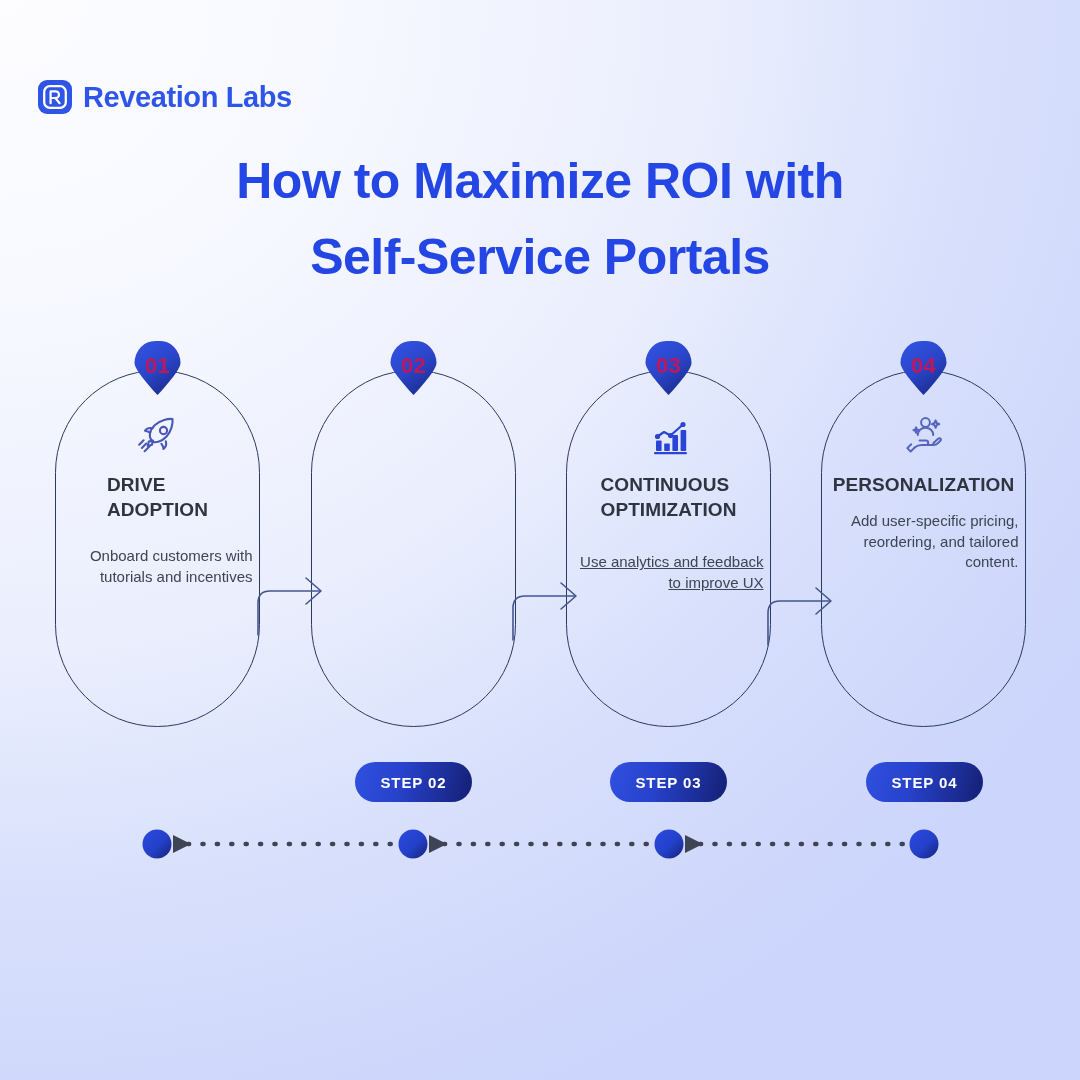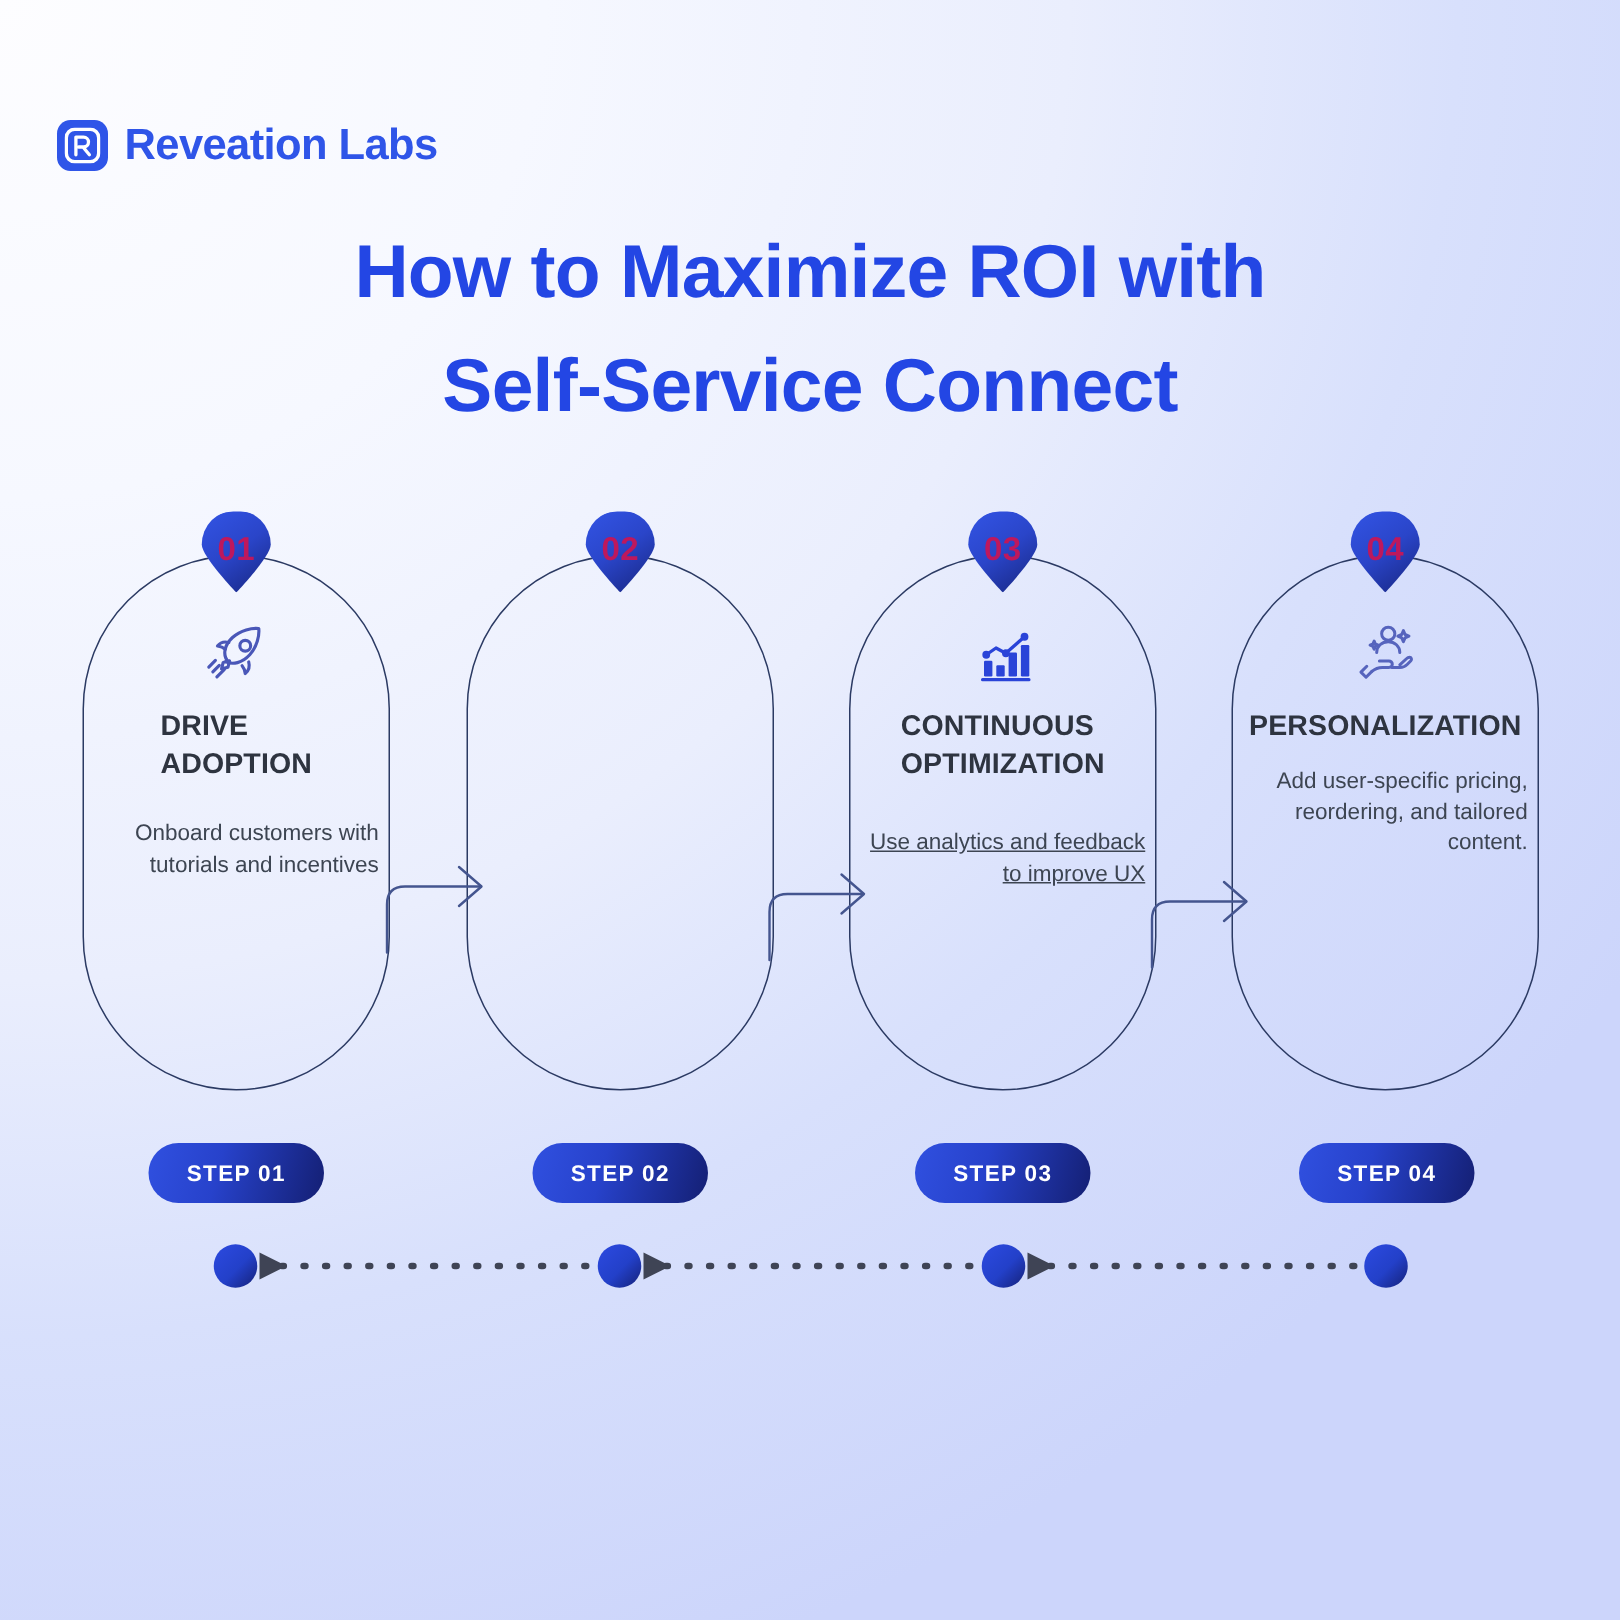--- a/index.html
+++ b/index.html
@@ -210,21 +210,21 @@
       <rect x="1.2" y="1.2" width="21.6" height="21.6" rx="5.6" fill="none" stroke="#ffffff" stroke-width="2.3"></rect>
       <path d="M7.6 18.2 V6.4 h5.1 a3.3 3.3 0 0 1 0 6.6 H9.4
                M12.3 13 l4.3 5.2" fill="none" stroke="#ffffff" stroke-width="2.2" stroke-linecap="round" stroke-linejoin="round"></path>
     </svg>
   </span>
   <span class="logo-text">Reveation Labs</span>
 </div>
 
 <h1 class="title">
   <span class="line">How to Maximize ROI with</span>
-  <span class="line">Self-Service Connect</span>
+  <span class="line">Self-Service Portals</span>
 </h1>
 
 <div class="cards">
 
   <div class="card c1">
     <div class="pin">
       <span class="pin-shape"></span>
       <span class="pin-num">01</span>
     </div>
     <div class="card-inner">
@@ -325,21 +325,20 @@
     </g>
 
     <g>
       <path d="M768 300 L768 268 Q768 256 780 256 L830 256"></path>
       <path d="M816 243 L831 256 L816 269"></path>
     </g>
   </g>
 </svg>
 
 <div class="pills">
-  <div class="pill p1">STEP 01</div>
   <div class="pill p2">STEP 02</div>
   <div class="pill p3">STEP 03</div>
   <div class="pill p4">STEP 04</div>
 </div>
 
 <svg class="track" viewBox="0 0 1080 40">
   <defs>
     <linearGradient id="nodeGrad" x1="0" y1="0" x2="1" y2="1">
       <stop offset="0%" stop-color="#2c4ae0"></stop>
       <stop offset="55%" stop-color="#2340c9"></stop>

